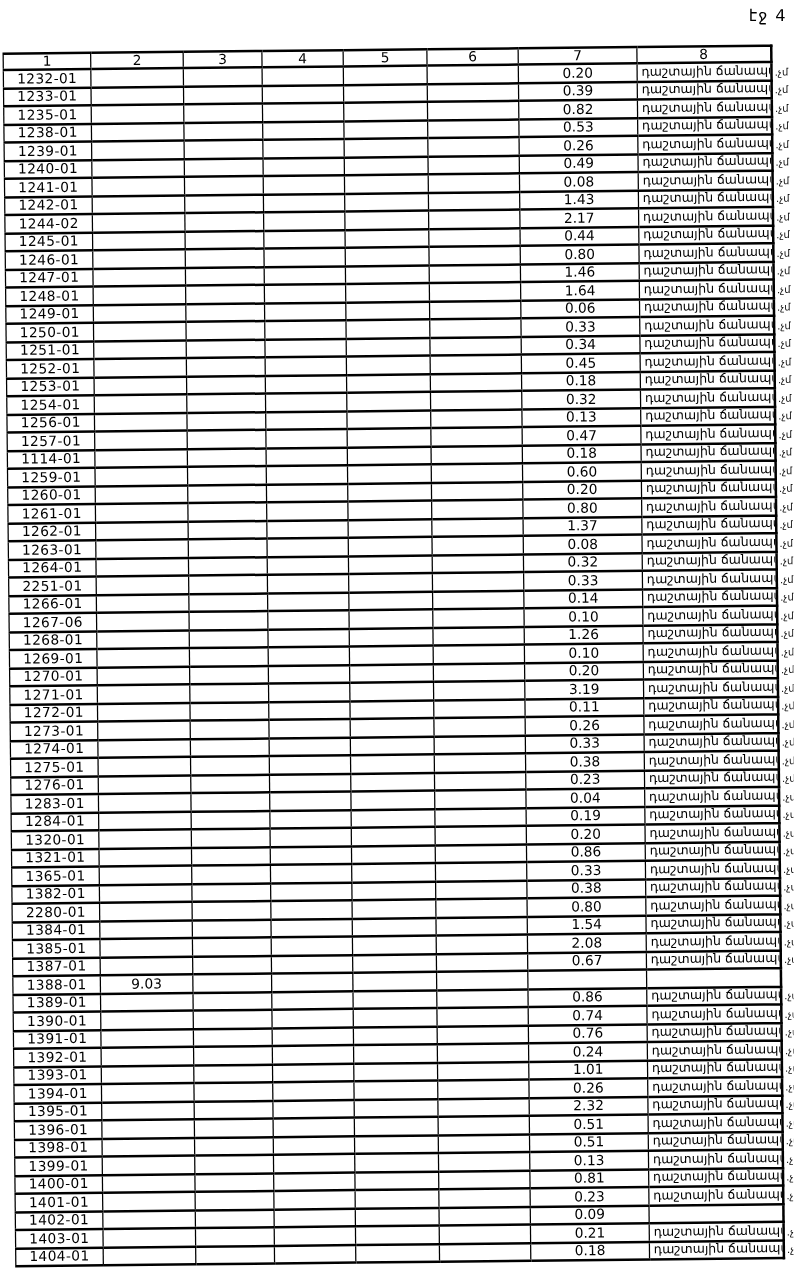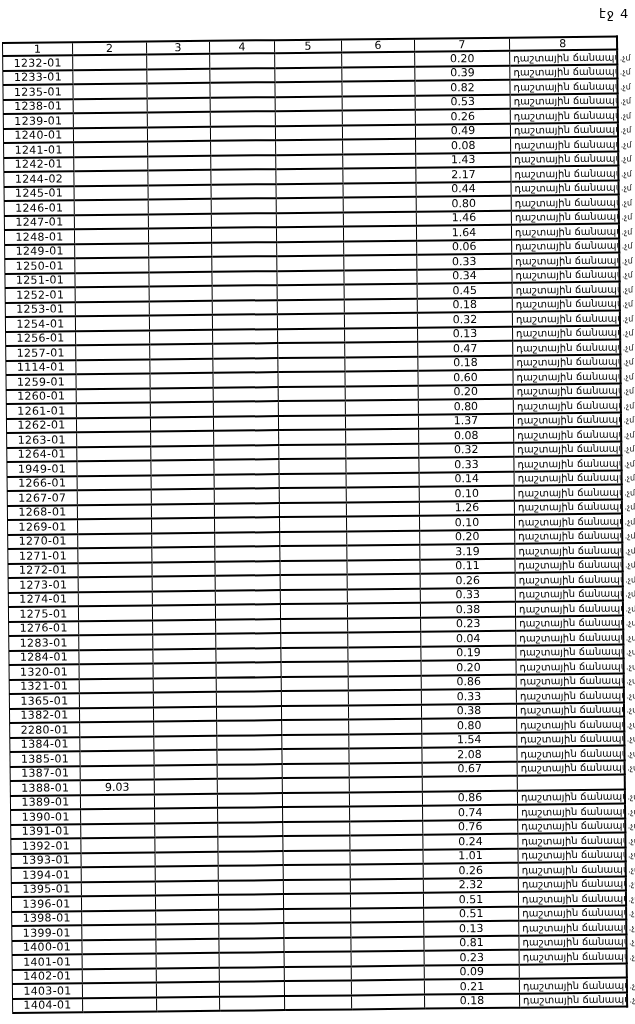--- a/index.html
+++ b/index.html
@@ -429,21 +429,21 @@
       <td class="cell-col2"></td>
       <td></td>
       <td></td>
       <td></td>
       <td></td>
       <td class="cell-value">0.32</td>
       <td class="cell-road">դաշտային ճանապարհ</td>
       <td class="cell-suffix">.չմ</td>
     </tr>
           <tr>
-      <td class="cell-id c-first">1949-01</td>
+      <td class="cell-id c-first">2251-01</td>
       <td class="cell-col2"></td>
       <td></td>
       <td></td>
       <td></td>
       <td></td>
       <td class="cell-value">0.33</td>
       <td class="cell-road">դաշտային ճանապարհ</td>
       <td class="cell-suffix">.չմ</td>
     </tr>
           <tr>
@@ -451,21 +451,21 @@
       <td class="cell-col2"></td>
       <td></td>
       <td></td>
       <td></td>
       <td></td>
       <td class="cell-value">0.14</td>
       <td class="cell-road">դաշտային ճանապարհ</td>
       <td class="cell-suffix">.չմ</td>
     </tr>
           <tr>
-      <td class="cell-id c-first">1267-07</td>
+      <td class="cell-id c-first">1267-06</td>
       <td class="cell-col2"></td>
       <td></td>
       <td></td>
       <td></td>
       <td></td>
       <td class="cell-value">0.10</td>
       <td class="cell-road">դաշտային ճանապարհ</td>
       <td class="cell-suffix">.չմ</td>
     </tr>
           <tr>

